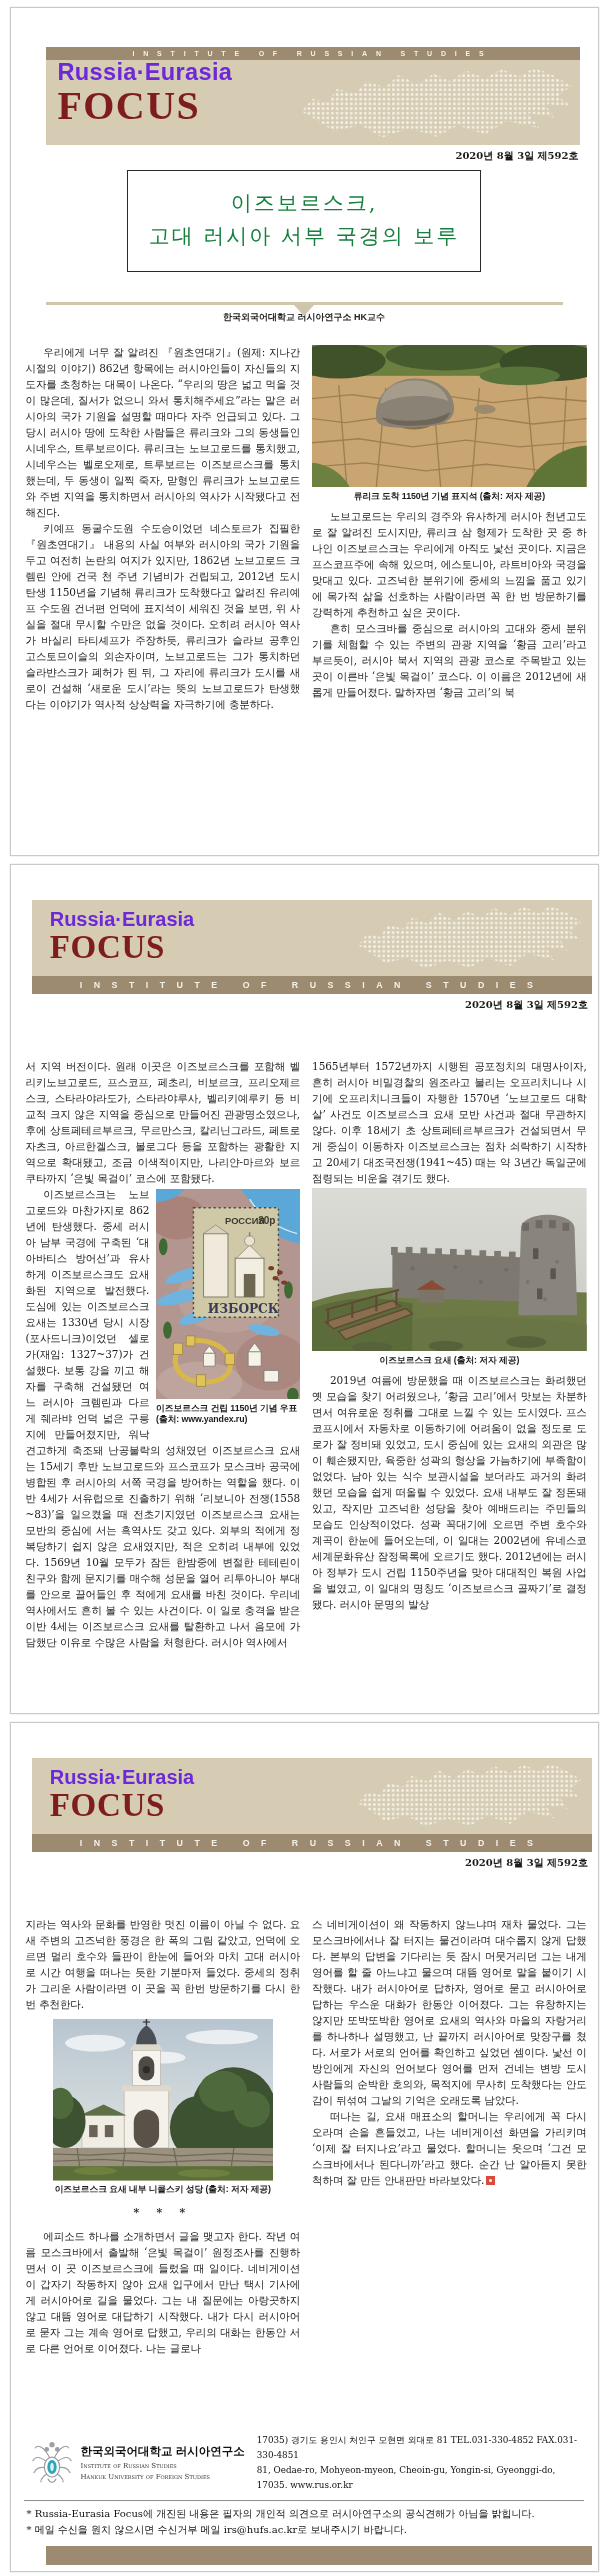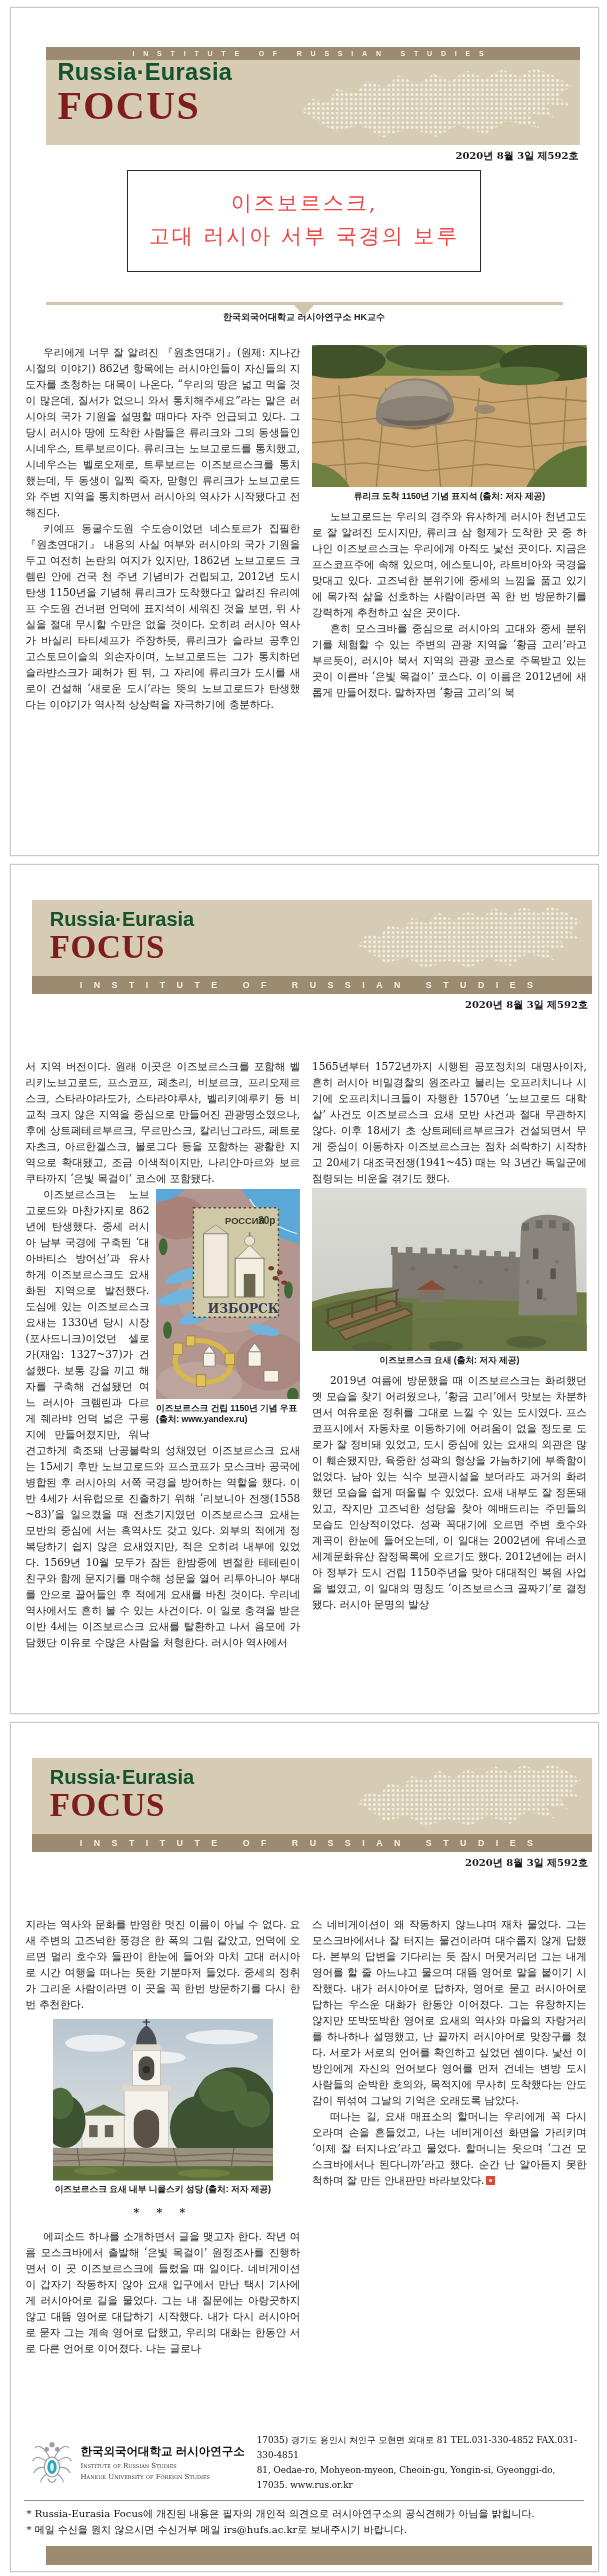--- a/index.html
+++ b/index.html
@@ -7,42 +7,42 @@
   .page{position:relative;width:587px;margin:6.8px auto 8px;background:#fff;border:0.7px solid #c9c9c9;box-shadow:0 0 1.4px rgba(0,0,0,.2);overflow:hidden;}
   #page1{height:847px;} #page2{height:848px;} #page3{height:848px;}
 
   
   .p1-header{margin:39px 0 0 35px;width:534px;}
   .band{background:#9c8b70;color:#f4f1e6;font-family:"Liberation Sans",sans-serif;font-weight:bold;text-align:center;white-space:nowrap;overflow:hidden;}
   .p1-band{height:13px;line-height:13.5px;font-size:7px;letter-spacing:8.8px;}
   .logo-area{position:relative;background:#d5ccb3;}
   .p1-logo{height:85px;}
   .brand{position:absolute;left:12px;top:1.4px;line-height:1;}
-  .brand-line1{font-family:"Liberation Sans",sans-serif;font-weight:bold;color:#14532d;}
+  .brand-line1{font-family:"Liberation Sans",sans-serif;font-weight:bold;color:#6d28d9;}
   .p1-logo .brand-line1{font-size:23.6px;letter-spacing:0.3px;}
   .brand-line2{font-family:"Liberation Serif",serif;font-weight:bold;color:#7f1d1d;}
   .p1-logo .brand-line2{font-size:40px;letter-spacing:1.4px;margin-top:1.4px;}
   .map-dots{position:absolute;background-image:radial-gradient(circle,#f2eee1 1.2px,rgba(0,0,0,0) 1.6px);background-size:4.7px 4.7px;
     clip-path:polygon(0% 62%,4% 45%,10% 50%,13% 32%,20% 38%,24% 22%,31% 30%,36% 14%,43% 26%,49% 12%,55% 22%,61% 8%,68% 18%,74% 6%,81% 16%,86% 4%,93% 14%,100% 28%,95% 42%,100% 55%,90% 52%,94% 70%,84% 64%,88% 84%,76% 74%,68% 92%,58% 80%,50% 95%,40% 84%,30% 96%,22% 80%,12% 88%,6% 74%);}
   .p1-map{right:8px;top:4.7px;width:270px;height:76px;}
   .date-line{text-align:right;margin:4.7px 19px 0 0;font-size:10px;font-weight:bold;}
 
   
   .p23-header{margin:35px 0 0 21.6px;width:560px;}
   .p23-logo{height:76px;}
   .p23-logo .brand{left:17.6px;top:9.5px;}
   .p23-logo .brand-line1{font-size:20px;}
   .p23-logo .brand-line2{font-size:33px;letter-spacing:0.7px;margin-top:2px;}
   .p23-map{right:10.8px;top:2.7px;width:223px;height:69px;}
   .p23-band{height:18px;line-height:19px;font-size:8.8px;letter-spacing:11.5px;}
   .p23-date{margin-right:9.5px;}
 
   
   .title-box{width:338px;margin:6.8px auto 0;border:1.4px solid #2a2a2a;padding:16px 6.8px 17.6px;text-align:center;
-    font-size:21px;line-height:1.58;letter-spacing:2px;color:#ef4444;}
+    font-size:21px;line-height:1.58;letter-spacing:2px;color:#15803d;}
   .divider{margin:30px 35px 0;height:2.7px;background:#cfc6ad;position:relative;}
   .divider::after{content:"";position:absolute;left:50%;top:2.7px;transform:translateX(-50%);
     border-left:10px solid rgba(0,0,0,0);border-right:10px solid rgba(0,0,0,0);border-top:11.5px solid #cfc6ad;}
   .author{margin-top:15px;text-align:center;font-family:"Liberation Sans",sans-serif;font-weight:bold;font-size:14px;color:#111;}
   .affil{margin-top:6px;text-align:center;font-family:"Liberation Sans",sans-serif;font-weight:bold;font-size:9px;color:#222;}
 
   
   .cols{display:flex;gap:12px;padding:0 10.8px 0 15px;margin-top:20px;}
   .p23-cols{margin-top:46px;}
   .col{flex:1;min-width:0;text-align:justify;font-size:10.5px;line-height:16px;letter-spacing:-0.1px;word-break:break-all;}

